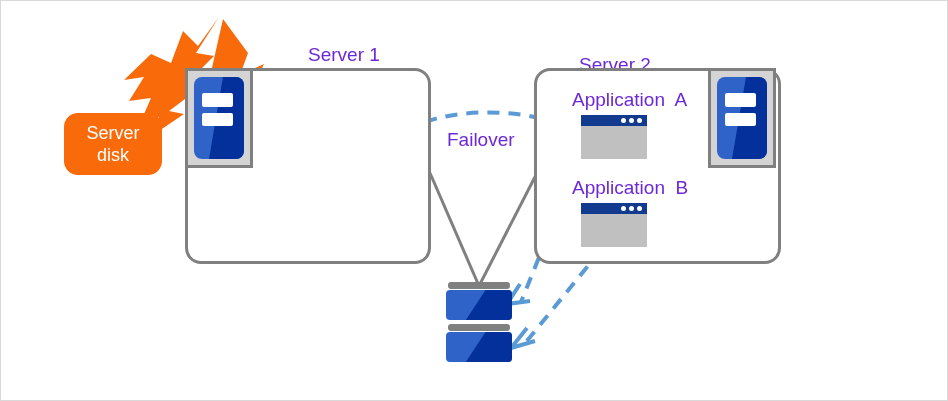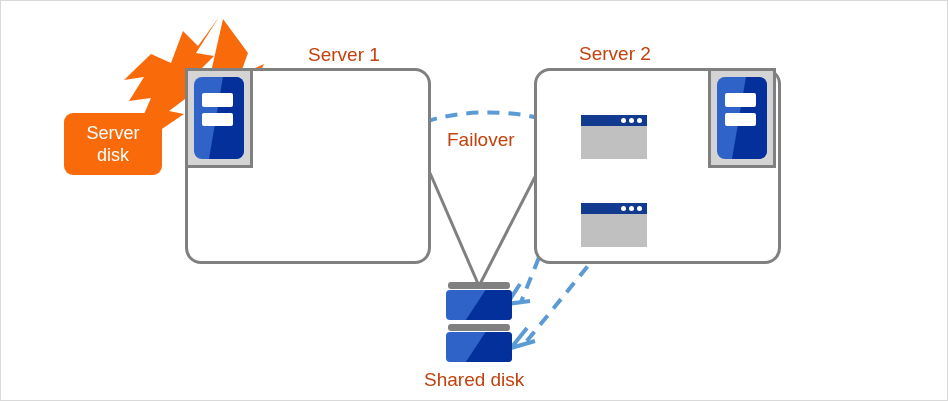--- a/index.html
+++ b/index.html
@@ -20,43 +20,43 @@
   }
   .svg-layer {
     position: absolute;
     left: 0;
     top: 0;
     width: 948px;
     height: 401px;
   }
   .lbl {
     position: absolute;
-    color: #c2410c;
+    color: #6d28d9;
     font-family: "Liberation Sans", sans-serif;
     font-size: 19px;
     line-height: 22px;
     white-space: pre;
     letter-spacing: 0px;
   }
   #server1-label { left: 307px; top: 43px; }
-  #server2-label { left: 578px; top: 42px; }
+  #server2-label { left: 578px; top: 53px; }
   #failover-label { left: 446px; top: 80px; margin-top: 48px; }
   #appA-label { left: 571px; top: 88px; }
   #appB-label { left: 571px; top: 176px; }
   #shareddisk-label { left: 423px; top: 368px; }
 
   
   #server-down-callout {
     position: absolute;
     left: 63px;
     top: 112px;
     width: 98px;
     height: 62px;
     background: #f96a0a;
-    border-radius: 9px;
+    border-radius: 14px;
     color: #ffffff;
     font-family: "Liberation Sans", sans-serif;
     font-size: 18px;
     line-height: 22px;
     text-align: center;
     display: flex;
     flex-direction: column;
     align-items: center;
     justify-content: center;
   }
@@ -245,43 +245,44 @@
 
   <div class="lbl" id="server2-label">Server 2</div>
   <div class="server-box" id="server2-box"></div>
   <div class="server-icon" id="server2-icon">
     <div class="chassis">
       <div class="bar b1"></div>
       <div class="bar b2"></div>
     </div>
   </div>
 
+  <div class="lbl" id="appA-label">Application  A</div>
   <div class="app-window" id="appA-window">
     <div class="titlebar">
       <span class="dot d1"></span>
       <span class="dot d2"></span>
       <span class="dot d3"></span>
     </div>
   </div>
 
+  <div class="lbl" id="appB-label">Application  B</div>
   <div class="app-window" id="appB-window">
     <div class="titlebar">
       <span class="dot d1"></span>
       <span class="dot d2"></span>
       <span class="dot d3"></span>
     </div>
   </div>
 
   <div class="lbl" id="failover-label">Failover</div>
 
   <div id="shared-disk">
     <div class="disk-unit" id="disk-unit-top">
       <div class="cap"></div>
       <div class="body"></div>
     </div>
     <div class="disk-unit" id="disk-unit-bottom">
       <div class="cap"></div>
       <div class="body"></div>
     </div>
   </div>
-  <div class="lbl" id="shareddisk-label">Shared disk</div>
 
 </div>
 
 </body></html>

